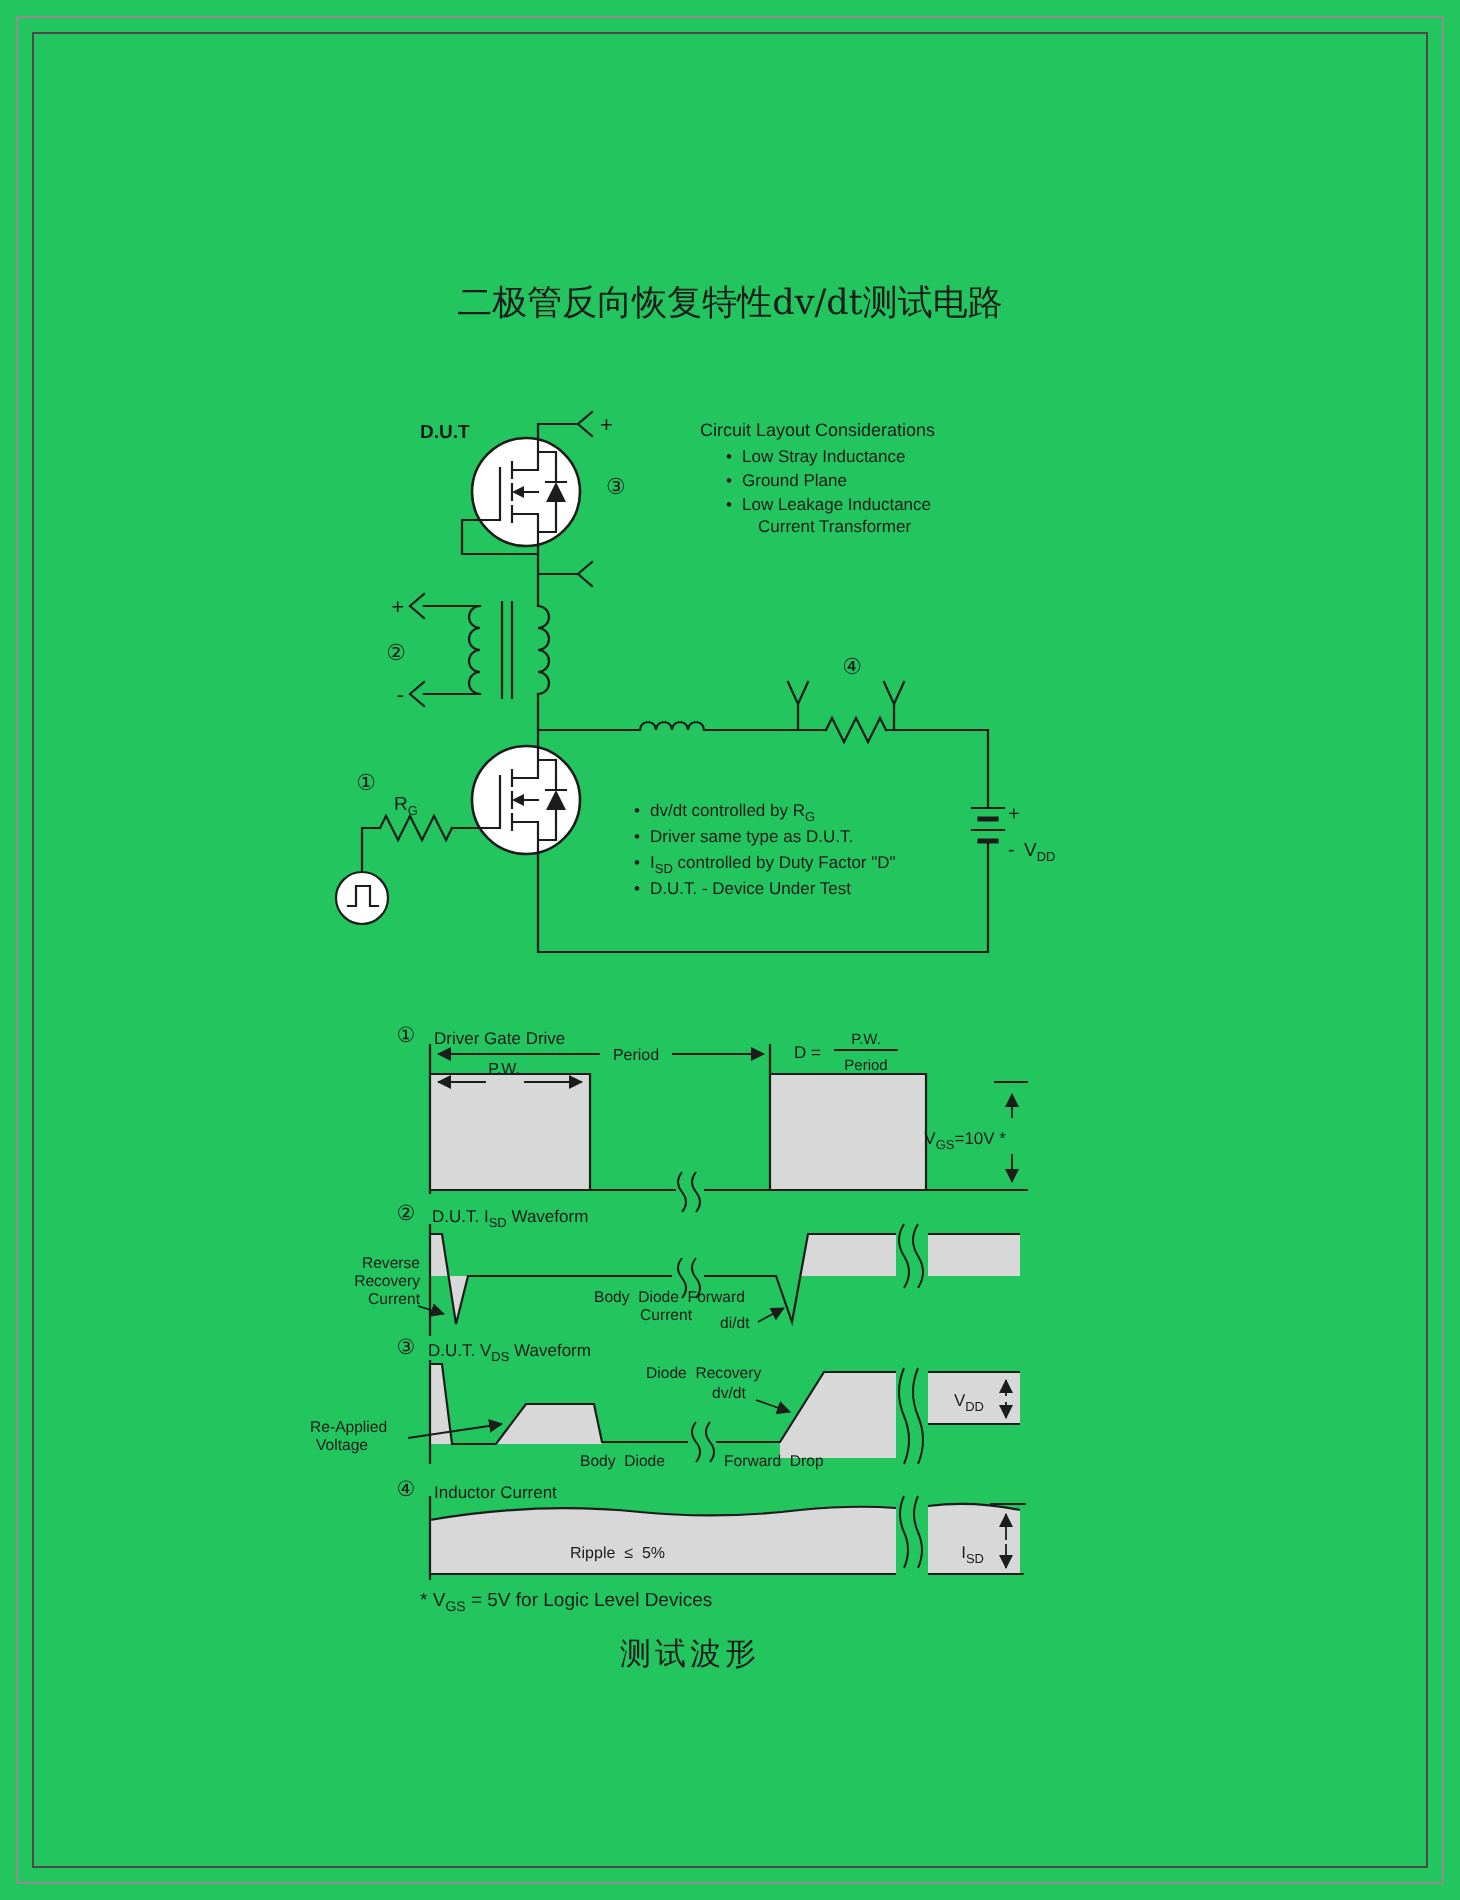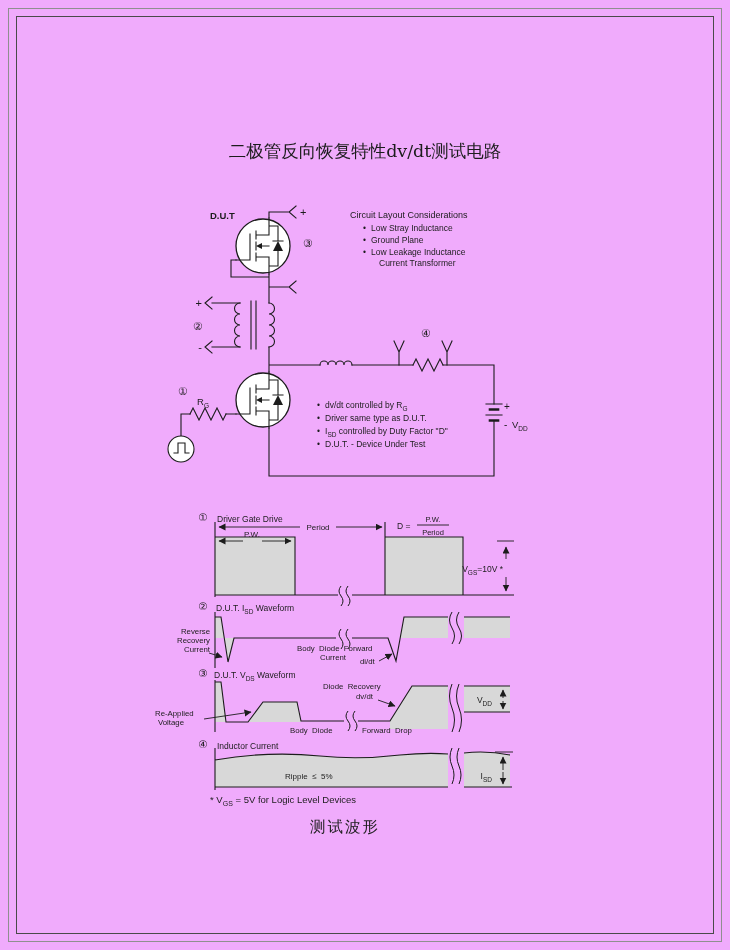--- a/index.html
+++ b/index.html
@@ -1,16 +1,16 @@
 <!DOCTYPE html>
 <html><head>
 <meta charset="utf-8">
 <style>
   html,body{margin:0;padding:0;background:#fff;}
-  .page{position:relative;width:730px;height:950px;background:#f0abfc;overflow:hidden;
+  .page{position:relative;width:730px;height:950px;background:#22c55e;overflow:hidden;
         font-family:"Liberation Sans",sans-serif;}
   svg text{fill:#1c1c1c;font-family:"Liberation Sans",sans-serif;}
   svg text.cjk{font-family:"DejaVu Serif","Liberation Serif",serif;}
   .sub{font-size:6.5px;}
 </style>
 </head>
 <body>
 
 <div class="page">
 <svg width="730" height="950" viewBox="0 0 730 950">

